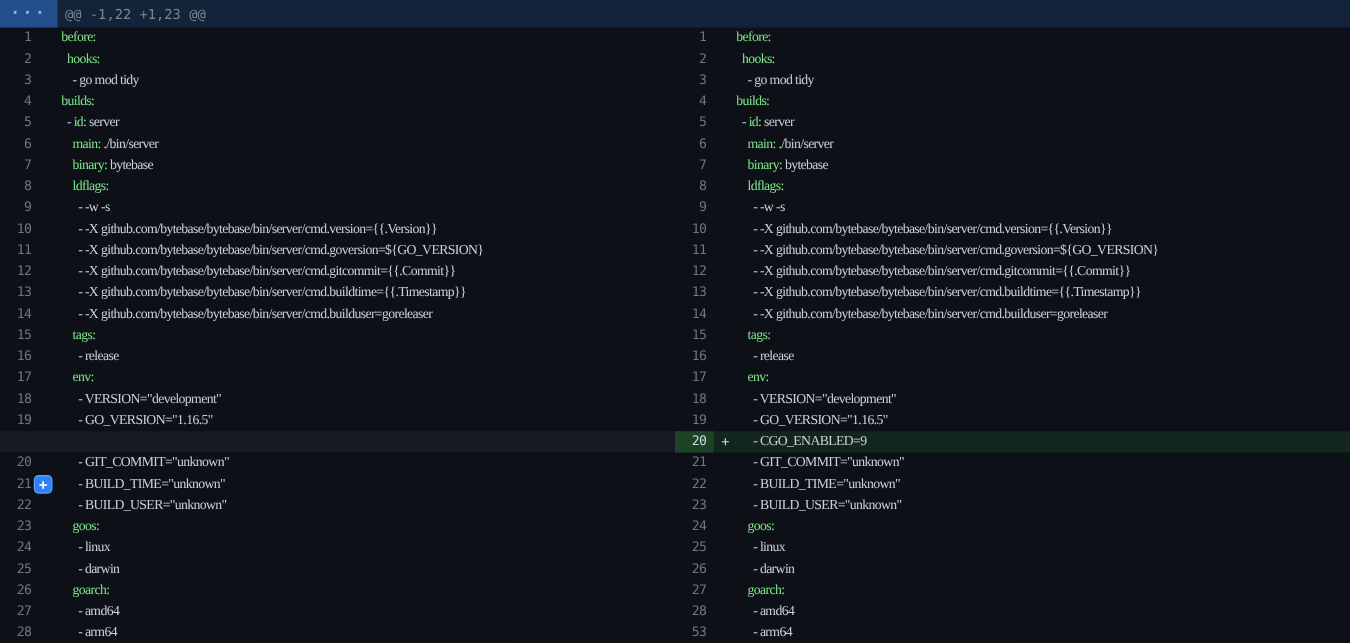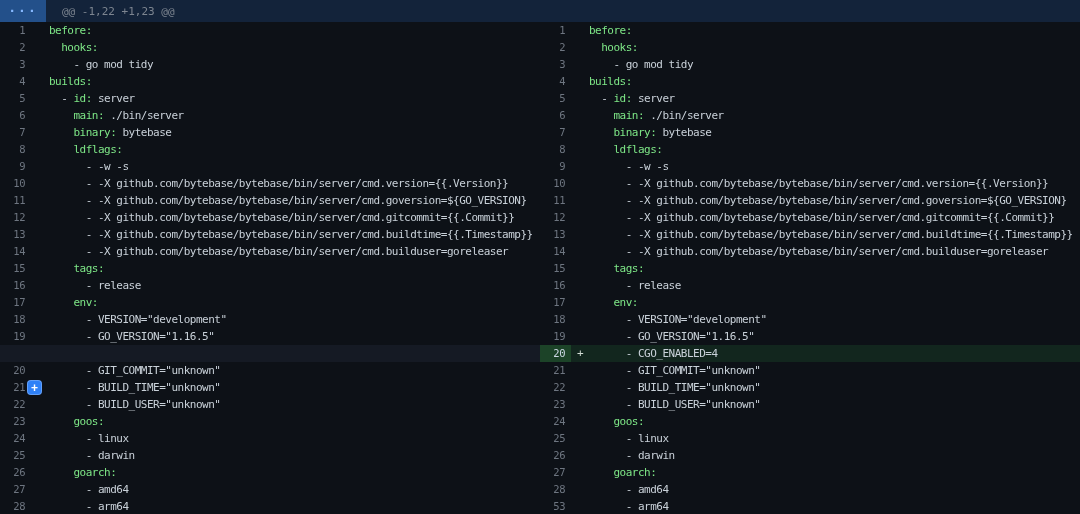--- a/index.html
+++ b/index.html
@@ -18,41 +18,42 @@
     width: 46px; height: 22px; flex: none;
     background: var(--expand-bg, #23508a);
     border: none; padding: 0; cursor: pointer;
     color: var(--dots, #85b8ff);
     font-family: "DejaVu Sans Mono", monospace;
     font-size: 13px; font-weight: bold; letter-spacing: 2px;
     line-height: 20px; text-align: center;
   }
   .hunk-text {
     color: var(--hunk-text, #7d8590);
-    font-size: 11px; margin-left: 16px; white-space: pre;
+    font-size: 11px; margin-left: 6px; white-space: pre;
   }
   .panes { display: flex; height: 492px; }
   .pane { width: 540px; flex: none; overflow: hidden; }
   .row {
     display: flex; height: 17px; line-height: 17px;
     font-size: 11px; letter-spacing: -0.5px;
   }
   .num {
     width: 31px; flex: none; box-sizing: border-box;
     text-align: right; padding-right: 6px;
     color: var(--line-num, #6e7681);
     font-size: 10.5px; cursor: pointer; user-select: none;
   }
   .marker {
     width: 18px; flex: none; position: relative;
     text-align: center; color: var(--text, #c9d1d9);
   }
   .code {
     flex: 1; white-space: pre; overflow: hidden;
     color: var(--text, #c9d1d9);
+    font-family: Liberation Serif, serif;
   }
   .code .k { color: var(--key, #7ee787); }
   .code .t { color: var(--text, #c9d1d9); text-align: right; }
   .row.add { background: var(--add-bg, #12261e); }
   .row.add .num { background: var(--add-num-bg, #1c4328); color: #cdd9e5; }
   .row.add .marker { color: #d2dcd5; }
   .row.filler { background: var(--filler-bg, #151a24); }
   .cbtn {
     position: absolute; left: -4px; top: 1px;
     width: 15px; height: 15px; padding: 0;
@@ -316,21 +317,21 @@
           <div class="code"><span class="t">      - VERSION="development"</span></div>
         </div>
         <div class="row">
           <div class="num">19</div>
           <div class="marker"></div>
           <div class="code"><span class="t">      - GO_VERSION="1.16.5"</span></div>
         </div>
         <div class="row add">
           <div class="num">20</div>
           <div class="marker">+</div>
-          <div class="code"><span class="t">      - CGO_ENABLED=4</span></div>
+          <div class="code"><span class="t">      - CGO_ENABLED=9</span></div>
         </div>
         <div class="row">
           <div class="num">21</div>
           <div class="marker"></div>
           <div class="code"><span class="t">      - GIT_COMMIT="unknown"</span></div>
         </div>
         <div class="row">
           <div class="num">22</div>
           <div class="marker"></div>
           <div class="code"><span class="t">      - BUILD_TIME="unknown"</span></div>

